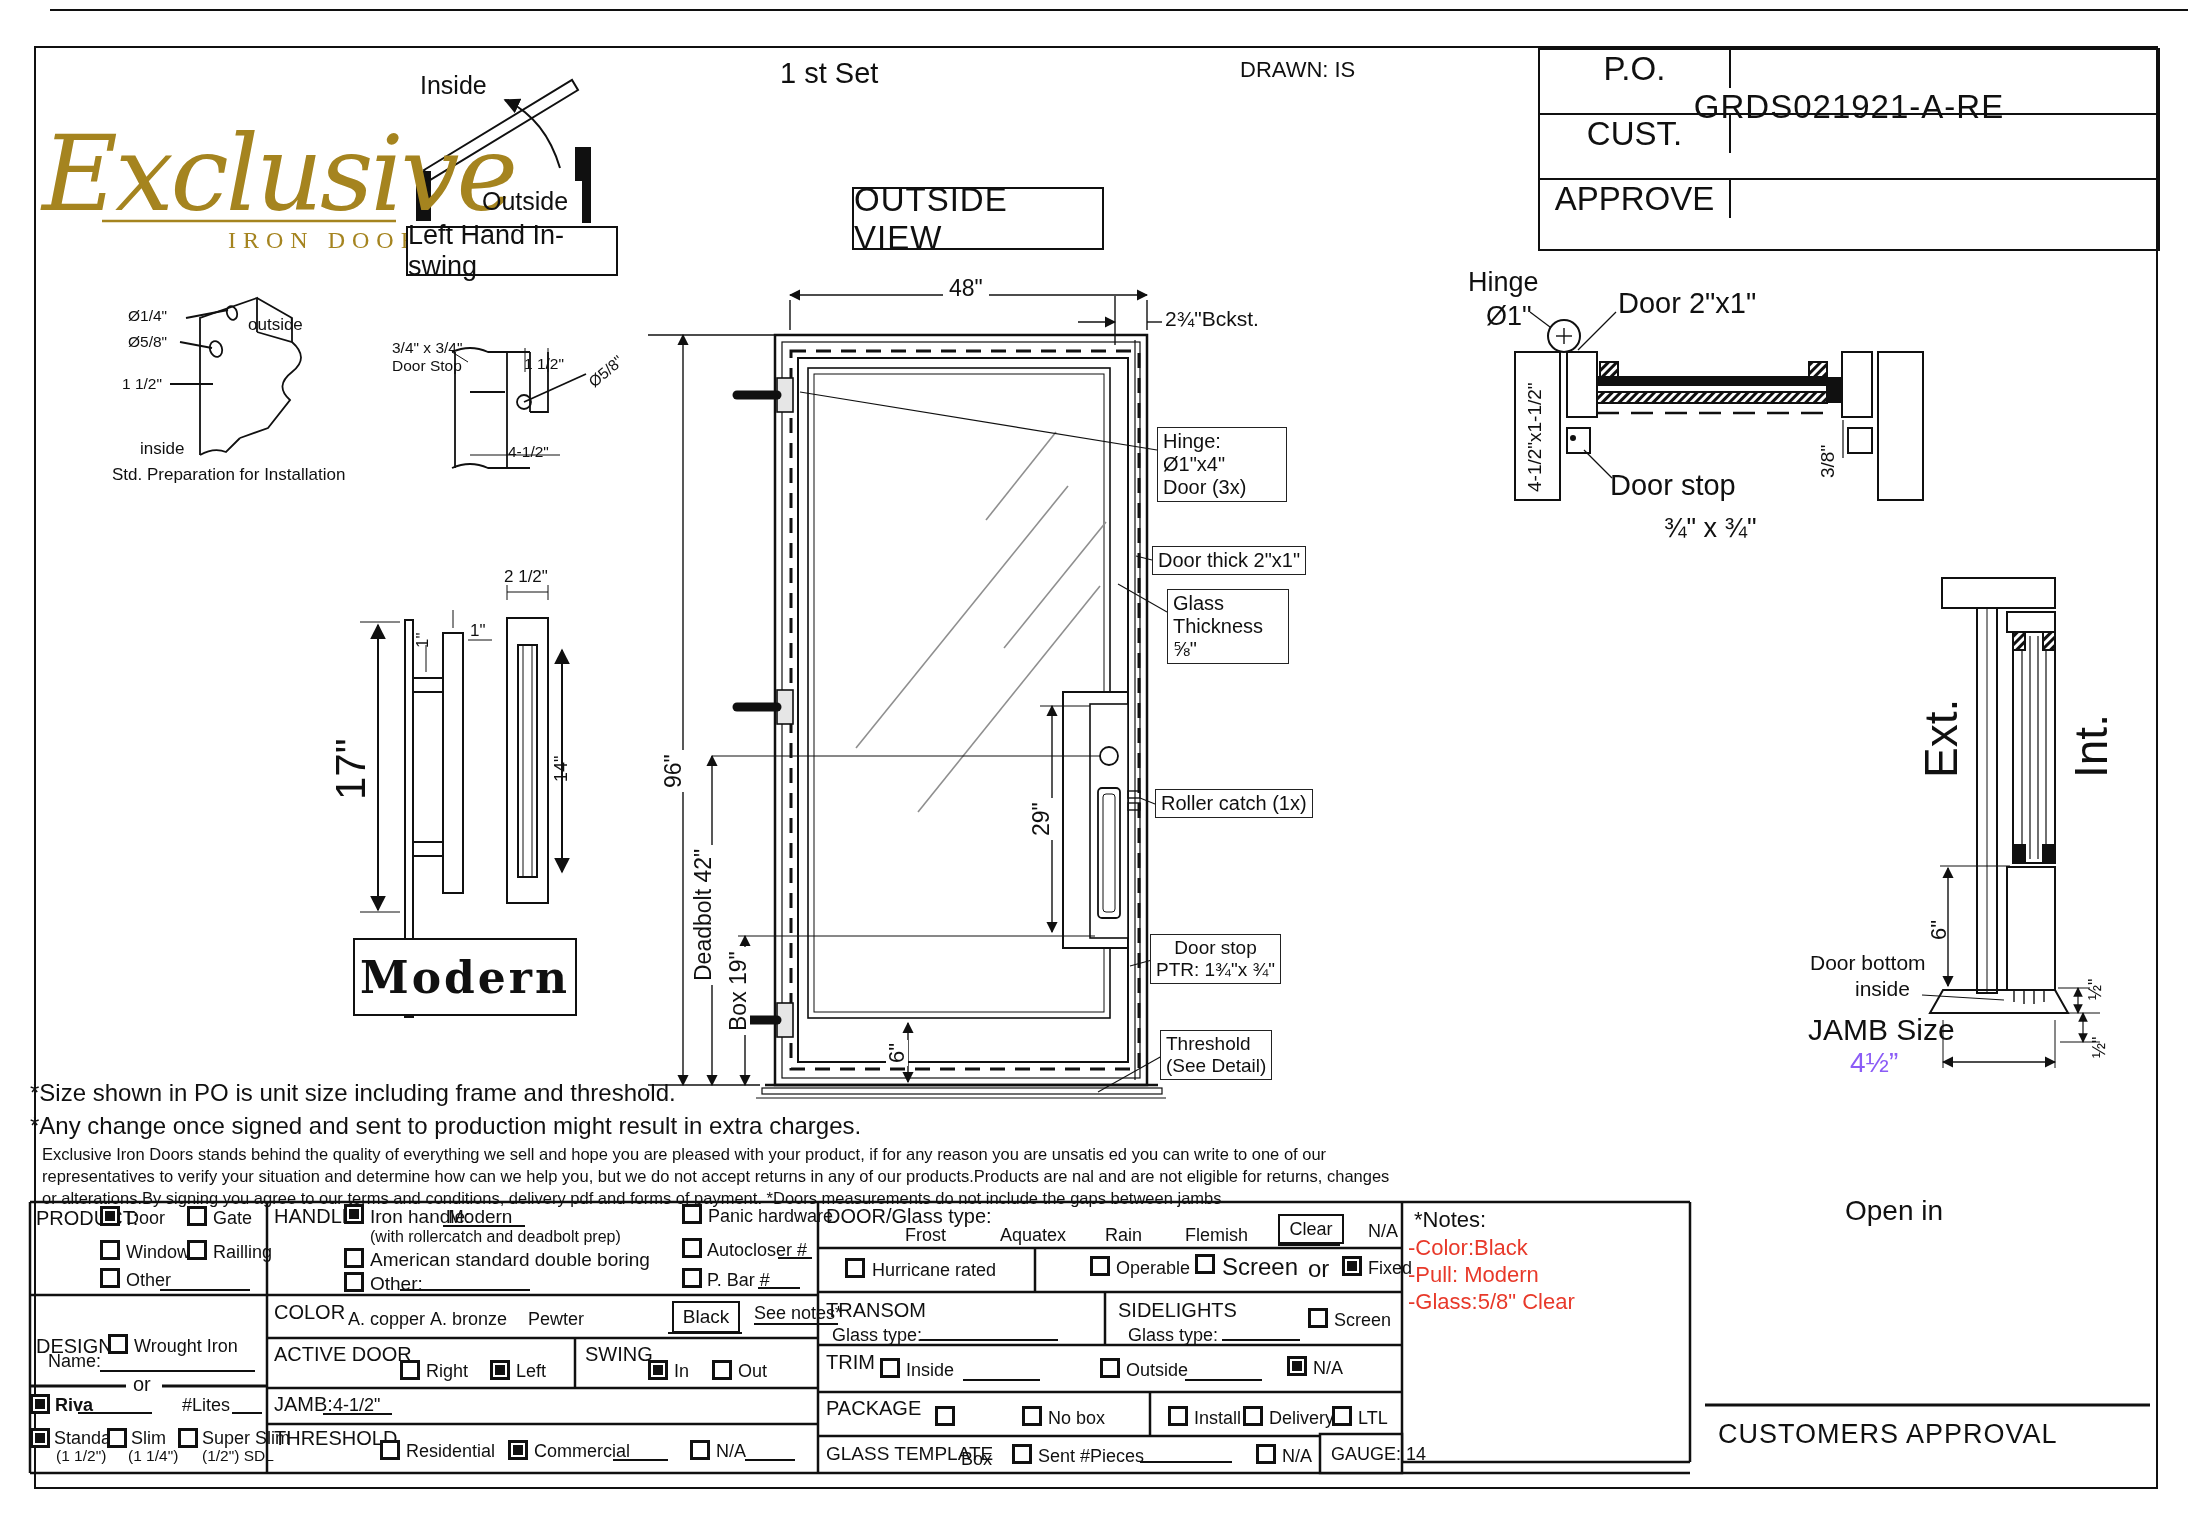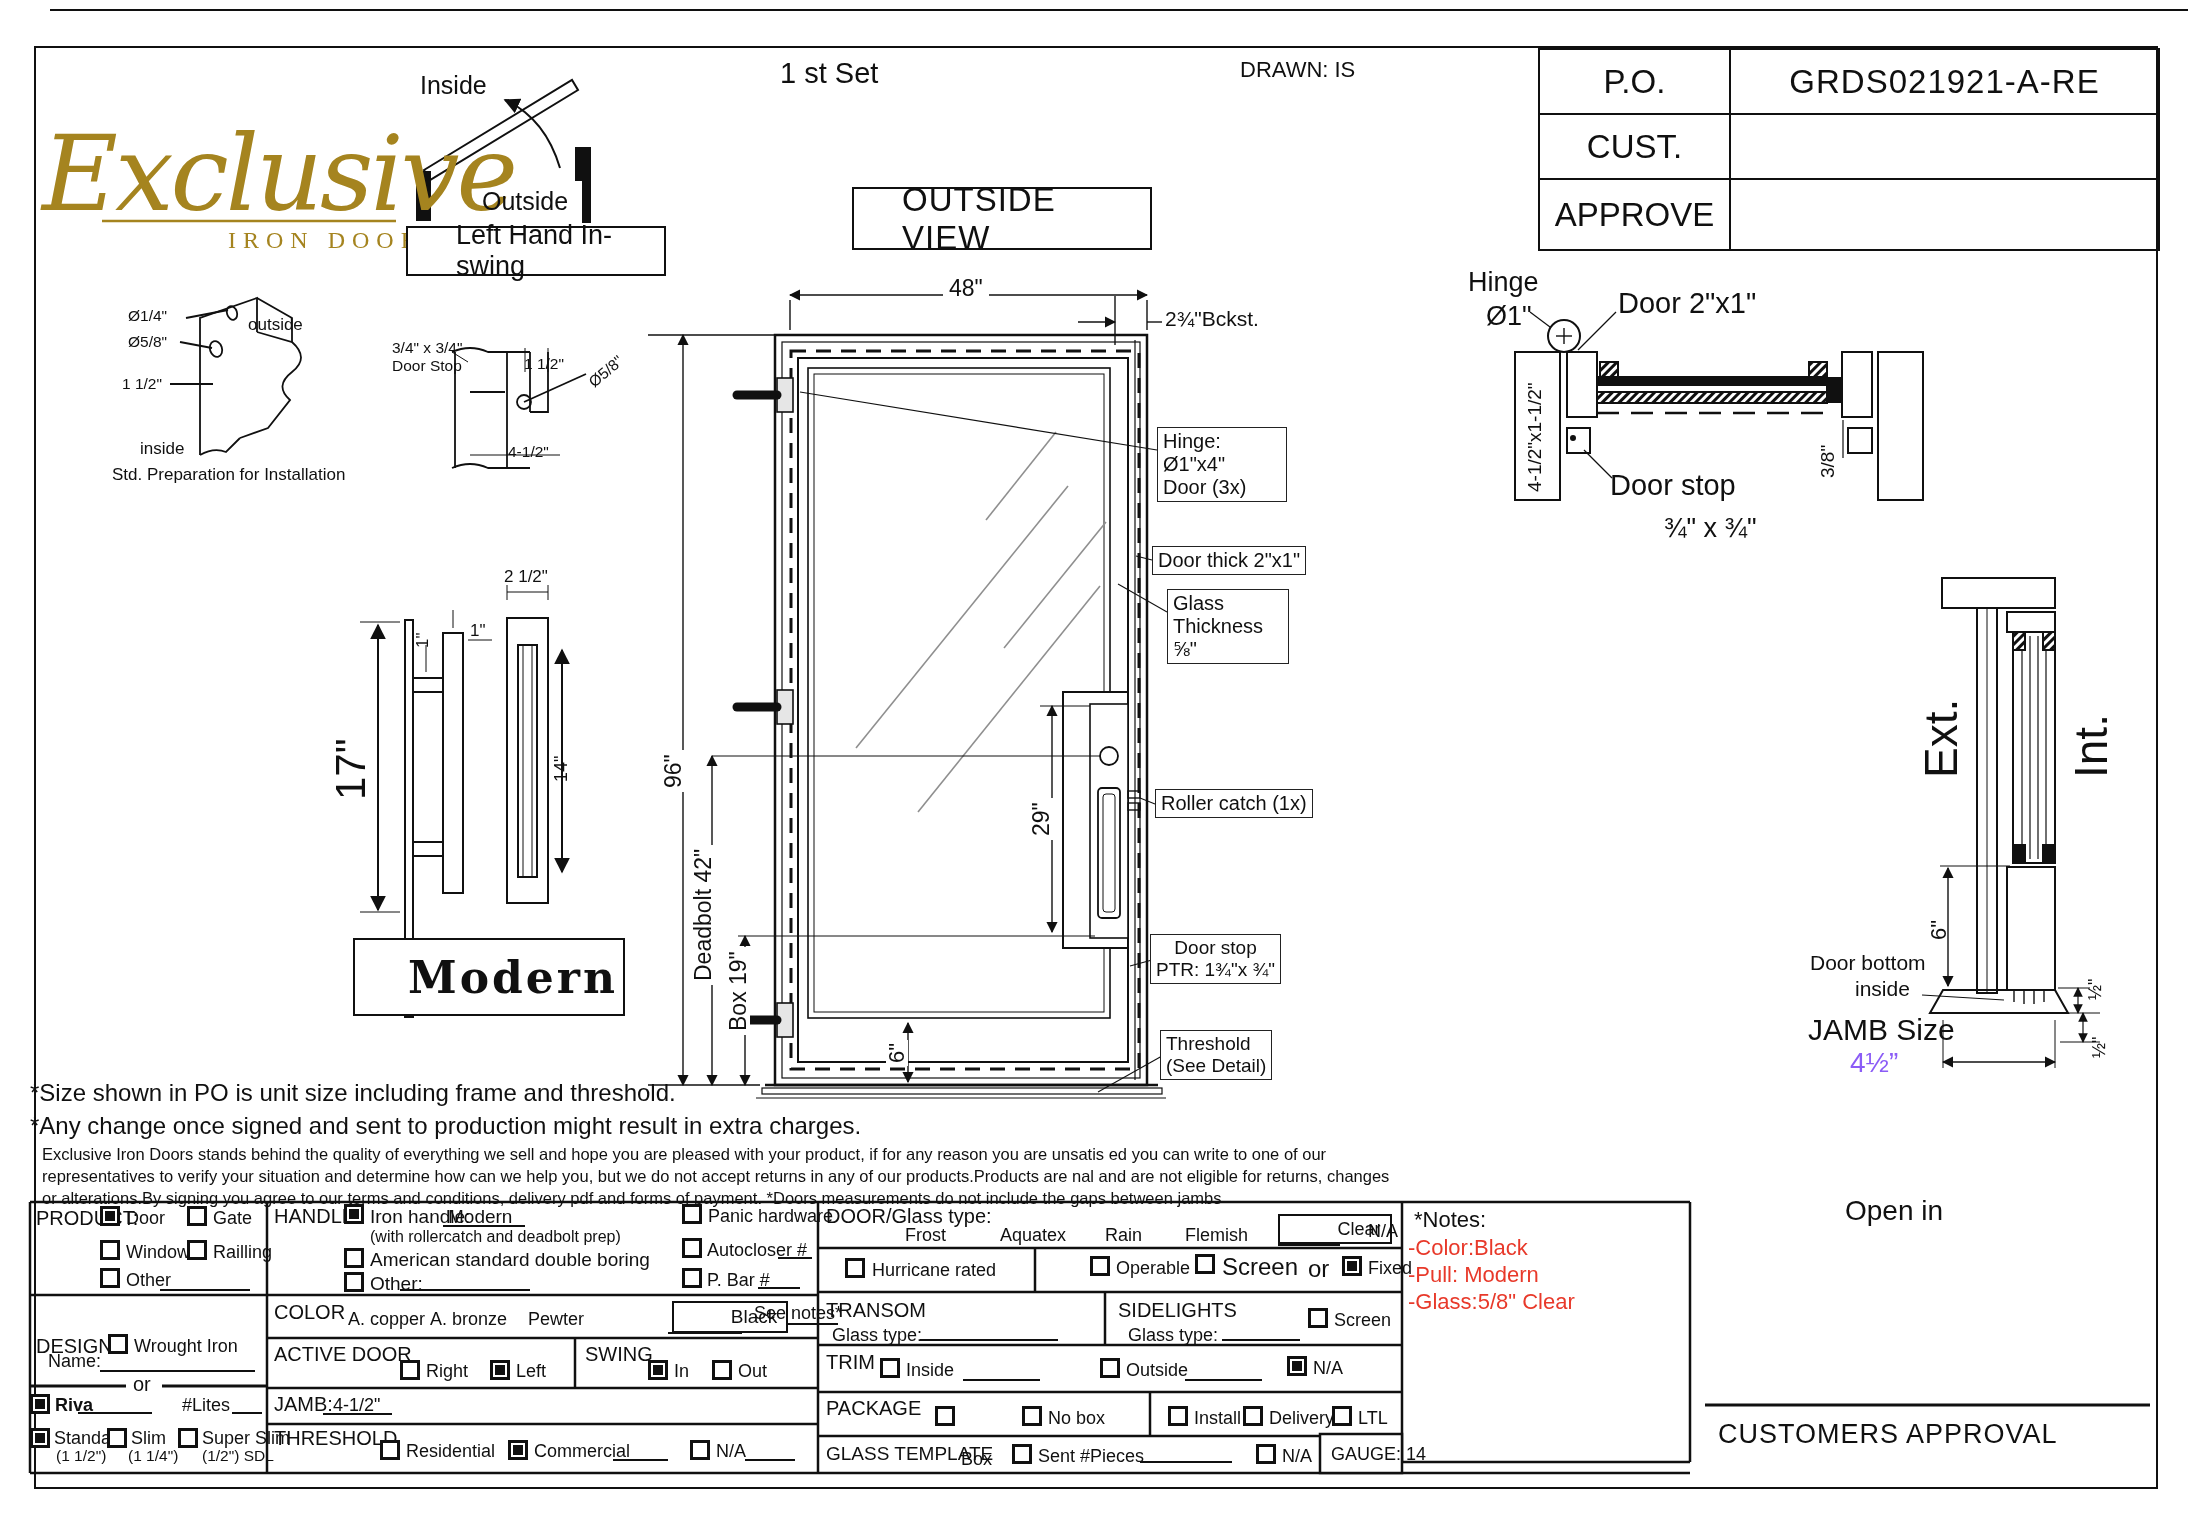--- a/index.html
+++ b/index.html
@@ -1,27 +1,27 @@
 <!DOCTYPE html>
 <html style="--gold: #a5841f; --red: #e8392a; --ink: #101010;"><head>
 <meta charset="utf-8">
 <style>
   html,body{margin:0;padding:0;background:#fff;}
   body{width:2188px;height:1522px;position:relative;font-family:"Liberation Sans",sans-serif;color:#101010;overflow:hidden;}
   svg.lines{position:absolute;left:0;top:0;z-index:1;}
   .t{position:absolute;white-space:nowrap;z-index:3;line-height:1.08;}
   .v{position:absolute;white-space:nowrap;z-index:3;transform:rotate(-90deg);transform-origin:0 0;line-height:1;}
-  .box{position:absolute;border:2px solid #101010;display:flex;align-items:center;justify-content:center;z-index:3;background:#fff;padding-left:48px;}
+  .box{position:absolute;border:2px solid #101010;display:flex;align-items:center;justify-content:center;z-index:3;background:#fff;}
   .cbox{position:absolute;border:1.6px solid #222;background:#fff;z-index:3;padding:2px 5px;font-size:20px;line-height:1.15;}
   .cb{position:absolute;width:20px;height:20px;border:3px solid #101010;background:#fff;z-index:4;box-sizing:border-box;}
   .cb.on::after{content:"";position:absolute;inset:2px;background:#101010;}
   .gold{color:var(--gold);}
   .red{color:var(--red);}
   .table{position:absolute;z-index:3;border:2.5px solid #101010;}
-  .table .row{display:flex;border-bottom:2.5px solid #101010;}
+  .table .row{display:flex;border-bottom:2.5px solid #101010;flex-direction:column;}
   .table .row:last-child{border-bottom:none;}
   .table .lbl{width:189px;border-right:2.5px solid #101010;display:flex;align-items:center;justify-content:center;font-size:33px;}
   .table .val{flex:1;display:flex;align-items:center;justify-content:center;font-size:33px;letter-spacing:1px;}
   .sec-title{font-size:20px;}
   .opt{font-size:18px;}
   .small{font-size:15.5px;}
   .serifbox{font-family:"DejaVu Serif","Liberation Serif",serif;font-weight:bold;letter-spacing:3px;}
 </style>
 </head>
 <body>

